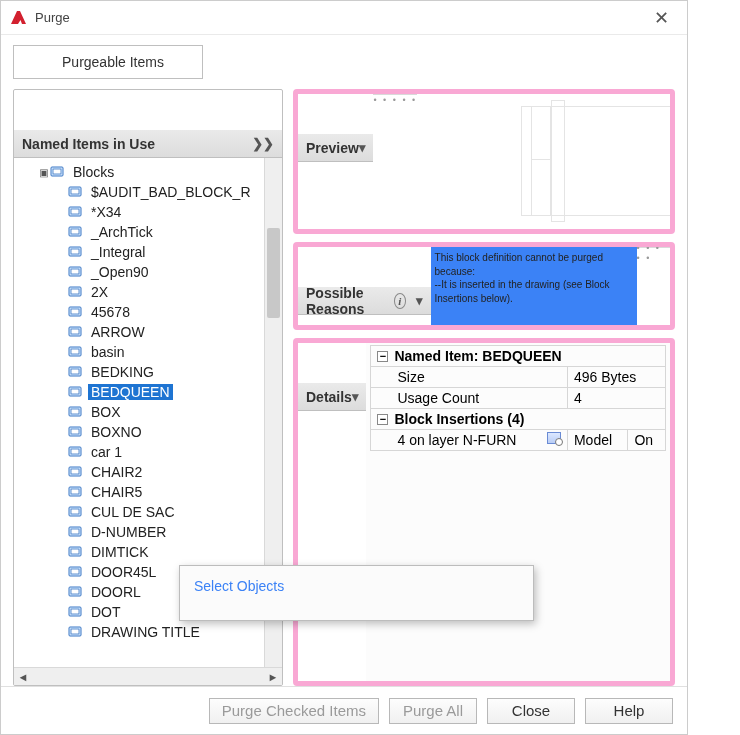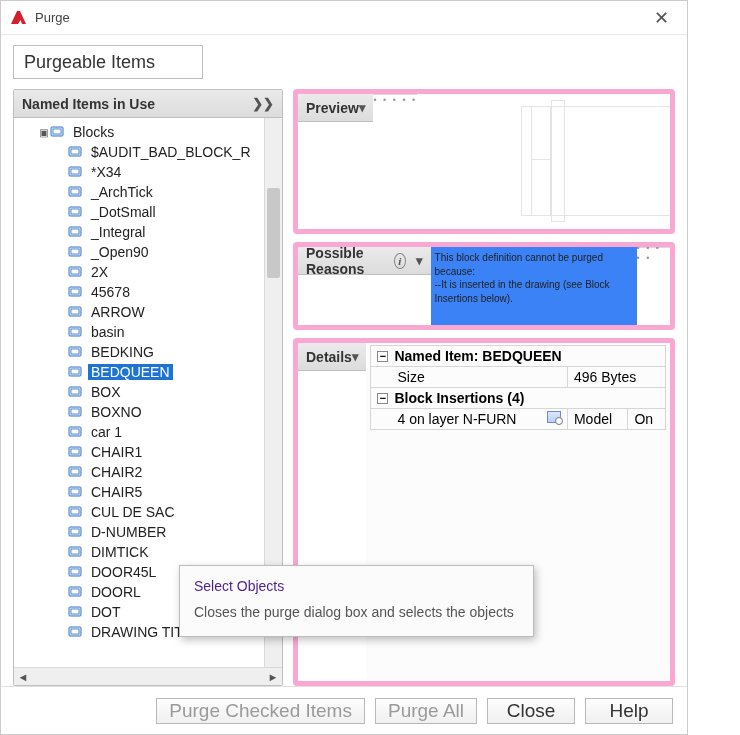--- a/index.html
+++ b/index.html
@@ -9,29 +9,29 @@
   .window { width:688px; height:735px; border:1px solid #ccc; position:relative; background:#fff; display:flex; flex-direction:column; }
   .titlebar { height:34px; display:flex; align-items:center; padding:0 8px; border-bottom:1px solid #eaeaea; }
   .app-logo { width:18px; height:18px; margin-right:8px; position:relative; }
   .app-logo svg { display:block; }
   .title-text { font-size:13px; color:#444; flex:1; }
   .close-x { font-size:18px; color:#555; padding:0 10px; cursor:default; }
 
   .body-area { flex:1; padding:10px 12px 0 12px; display:flex; flex-direction:column; overflow:hidden; }
 
   .tabrow { display:flex; gap:0; margin-bottom:10px; }
-  .tabbtn { width:190px; height:34px; border:1px solid #bfbfbf; background:#fff; font-size:18px; color:#333; line-height:32px; cursor:default;padding-left:10px; }
+  .tabbtn { width:190px; height:34px; border:1px solid #bfbfbf; background:#fff; font-size:14px; color:#333; text-align:center; line-height:32px; cursor:default;padding-left:10px; }
   .tabbtn + .tabbtn { margin-left:-1px; }
   .tabbtn.active { background:#cfe5ff; border:1px solid #7aa9dd; position:relative; z-index:1; }
 
   .cols { flex:1; display:flex; gap:10px; overflow:hidden; }
   .col-left { width:270px; display:flex; flex-direction:column; border:1px solid #bfbfbf; border-radius:2px; overflow:hidden; }
   .col-right { flex:1; display:flex; flex-direction:column; gap:8px; overflow:hidden; }
 
-  .panel-head { height:28px; background:linear-gradient(#eaeaea,#dcdcdc); border-bottom:1px solid #bfbfbf; display:flex; align-items:center; padding:0 8px; font-weight:bold; font-size:14px; color:#333; position:relative; }
+  .panel-head { height:28px; background:linear-gradient(#eaeaea,#dcdcdc); border-bottom:1px solid #bfbfbf; display:flex; align-items:center; padding:0 8px; font-weight:bold; font-size:14px; color:#333; position:relative;margin-top:40px; }
   .panel-head .chev { margin-left:auto; font-size:13px; color:#555; }
   .panel-head .infoico { margin-left:auto; margin-right:6px; width:16px; height:16px; border:1px solid #888; border-radius:50%; font-size:11px; line-height:14px; text-align:center; color:#555; font-style:italic; font-family:Georgia,serif; }
 
   
   .tree-wrap { position:relative; flex:1; display:flex; }
   .tree-scroll { flex:1; overflow:hidden; position:relative; }
   .tree { font-size:14px; color:#222; padding:4px 0 4px 6px; }
   .tree-row { display:flex; align-items:center; height:20px; white-space:nowrap; padding-left:0; }
   .tree-row.root .twisty { width:12px; text-align:center; font-size:10px; color:#555; }
   .tree-row .sp1 { width:30px; display:inline-block; }
@@ -59,27 +59,27 @@
   .dtable { width:100%; border-collapse:collapse; font-size:14px; }
   .dtable td { border:1px solid #d6d6d6; padding:2px 6px; }
   .dtable td.ind { padding-left:26px; }
   .dtable .hdr td { font-weight:bold; }
   .pm { display:inline-block; width:11px; height:11px; border:1px solid #888; line-height:9px; text-align:center; font-size:11px; margin-right:6px; vertical-align:1px; background:#fff; }
   .selico { display:inline-block; width:14px; height:12px; border:1px solid #6a8bd4; background:linear-gradient(#dce8ff,#b9cdf5); vertical-align:-2px; margin-left:auto; float:right; position:relative; }
   .selico::after{content:""; position:absolute; right:-3px; bottom:-3px; width:6px; height:6px; border:1px solid #777; border-radius:50%; background:#fff;}
 
   
   .btnrow { height:48px; border-top:1px solid #e0e0e0; display:flex; align-items:center; justify-content:flex-end; gap:10px; padding:0 14px; background:#fff; }
-  .btn { min-width:88px; height:26px; border:1px solid #b8b8b8; background:linear-gradient(#fdfdfd,#f0f0f0); font-size:19px; color:#333; padding:0 12px; text-align:center; line-height:24px; cursor:default; }
+  .btn { min-width:88px; height:26px; border:1px solid #b8b8b8; background:linear-gradient(#fdfdfd,#f0f0f0); font-size:15px; color:#333; padding:0 12px; text-align:center; line-height:24px; cursor:default; }
   .btn.disabled { color:#9a9a9a; }
   .btn.wide{min-width:140px;}
 
   
   .tooltip { position:absolute; left:178px; top:564px; width:355px; background:#fbfbfb; border:1px solid #bcbcbc; box-shadow:2px 3px 8px rgba(0,0,0,0.25); padding:12px 14px 16px 14px; z-index:50; }
-  .tooltip .tt-title { font-size:14px; color:#4c1d95; margin-bottom:10px; }
+  .tooltip .tt-title { font-size:14px; color:#3b82f6; margin-bottom:10px; }
   .tooltip .tt-body { font-size:14px; color:#555; }
 </style>
 </head>
 <body>
 
 <div class="window">
 
   <div class="titlebar">
     <span class="app-logo">
       <svg width="18" height="18" viewBox="0 0 18 18">
@@ -152,31 +152,20 @@
                 </div>
                 <div class="tree-row">
                   <span class="sp0"></span>
                   <span class="sp1"></span>
                   <span class="blk-ico">
                     <svg width="16" height="14" viewBox="0 0 16 14">
                       <rect x="1" y="2" width="12" height="9" rx="1" fill="#d9ecff" stroke="#3a76c4"></rect>
                       <rect x="3" y="4" width="8" height="5" fill="#fff" stroke="#3a76c4" stroke-width="0.8"></rect>
                     </svg>
                   </span>
-                  <span class="tlabel">_DotSmall</span>
-                </div>
-                <div class="tree-row">
-                  <span class="sp0"></span>
-                  <span class="sp1"></span>
-                  <span class="blk-ico">
-                    <svg width="16" height="14" viewBox="0 0 16 14">
-                      <rect x="1" y="2" width="12" height="9" rx="1" fill="#d9ecff" stroke="#3a76c4"></rect>
-                      <rect x="3" y="4" width="8" height="5" fill="#fff" stroke="#3a76c4" stroke-width="0.8"></rect>
-                    </svg>
-                  </span>
                   <span class="tlabel">_Integral</span>
                 </div>
                 <div class="tree-row">
                   <span class="sp0"></span>
                   <span class="sp1"></span>
                   <span class="blk-ico">
                     <svg width="16" height="14" viewBox="0 0 16 14">
                       <rect x="1" y="2" width="12" height="9" rx="1" fill="#d9ecff" stroke="#3a76c4"></rect>
                       <rect x="3" y="4" width="8" height="5" fill="#fff" stroke="#3a76c4" stroke-width="0.8"></rect>
                     </svg>
@@ -274,31 +263,20 @@
                 <div class="tree-row">
                   <span class="sp0"></span>
                   <span class="sp1"></span>
                   <span class="blk-ico">
                     <svg width="16" height="14" viewBox="0 0 16 14">
                       <rect x="1" y="2" width="12" height="9" rx="1" fill="#d9ecff" stroke="#3a76c4"></rect>
                       <rect x="3" y="4" width="8" height="5" fill="#fff" stroke="#3a76c4" stroke-width="0.8"></rect>
                     </svg>
                   </span>
                   <span class="tlabel">car 1</span>
-                </div>
-                <div class="tree-row">
-                  <span class="sp0"></span>
-                  <span class="sp1"></span>
-                  <span class="blk-ico">
-                    <svg width="16" height="14" viewBox="0 0 16 14">
-                      <rect x="1" y="2" width="12" height="9" rx="1" fill="#d9ecff" stroke="#3a76c4"></rect>
-                      <rect x="3" y="4" width="8" height="5" fill="#fff" stroke="#3a76c4" stroke-width="0.8"></rect>
-                    </svg>
-                  </span>
-                  <span class="tlabel">CHAIR1</span>
                 </div>
                 <div class="tree-row">
                   <span class="sp0"></span>
                   <span class="sp1"></span>
                   <span class="blk-ico">
                     <svg width="16" height="14" viewBox="0 0 16 14">
                       <rect x="1" y="2" width="12" height="9" rx="1" fill="#d9ecff" stroke="#3a76c4"></rect>
                       <rect x="3" y="4" width="8" height="5" fill="#fff" stroke="#3a76c4" stroke-width="0.8"></rect>
                     </svg>
                   </span>
@@ -441,20 +419,24 @@
           </div>
           <div class="details-body">
             <table class="dtable">
               <tbody>
                   <tr class="hdr">
                     <td colspan="3"><span class="pm">−</span><span>Named Item: BEDQUEEN</span></td>
                   </tr>
               <tr>
                     <td class="ind">Size</td>
                     <td colspan="2">496 Bytes</td>
+                  </tr>
+              <tr>
+                    <td class="ind">Usage Count</td>
+                    <td colspan="2">4</td>
                   </tr>
               <tr class="hdr">
                     <td colspan="3"><span class="pm">−</span><span>Block Insertions (4)</span></td>
                   </tr>
               <tr>
                 <td class="ind" style="position:relative;">
                   <span>4 on layer N-FURN</span>
                   <span class="selico"></span>
                 </td>
                 <td>Model</td>
@@ -471,16 +453,15 @@
 
   <div class="btnrow">
     <div class="btn wide disabled">Purge Checked Items</div>
     <div class="btn disabled">Purge All</div>
     <div class="btn">Close</div>
     <div class="btn">Help</div>
   </div>
 
   <div class="tooltip">
     <div class="tt-title">Select Objects</div>
-    <div class="tt-body">Closes the purge dialog box and selects the objects</div>
   </div>
 
 </div>
 
 </body></html>

